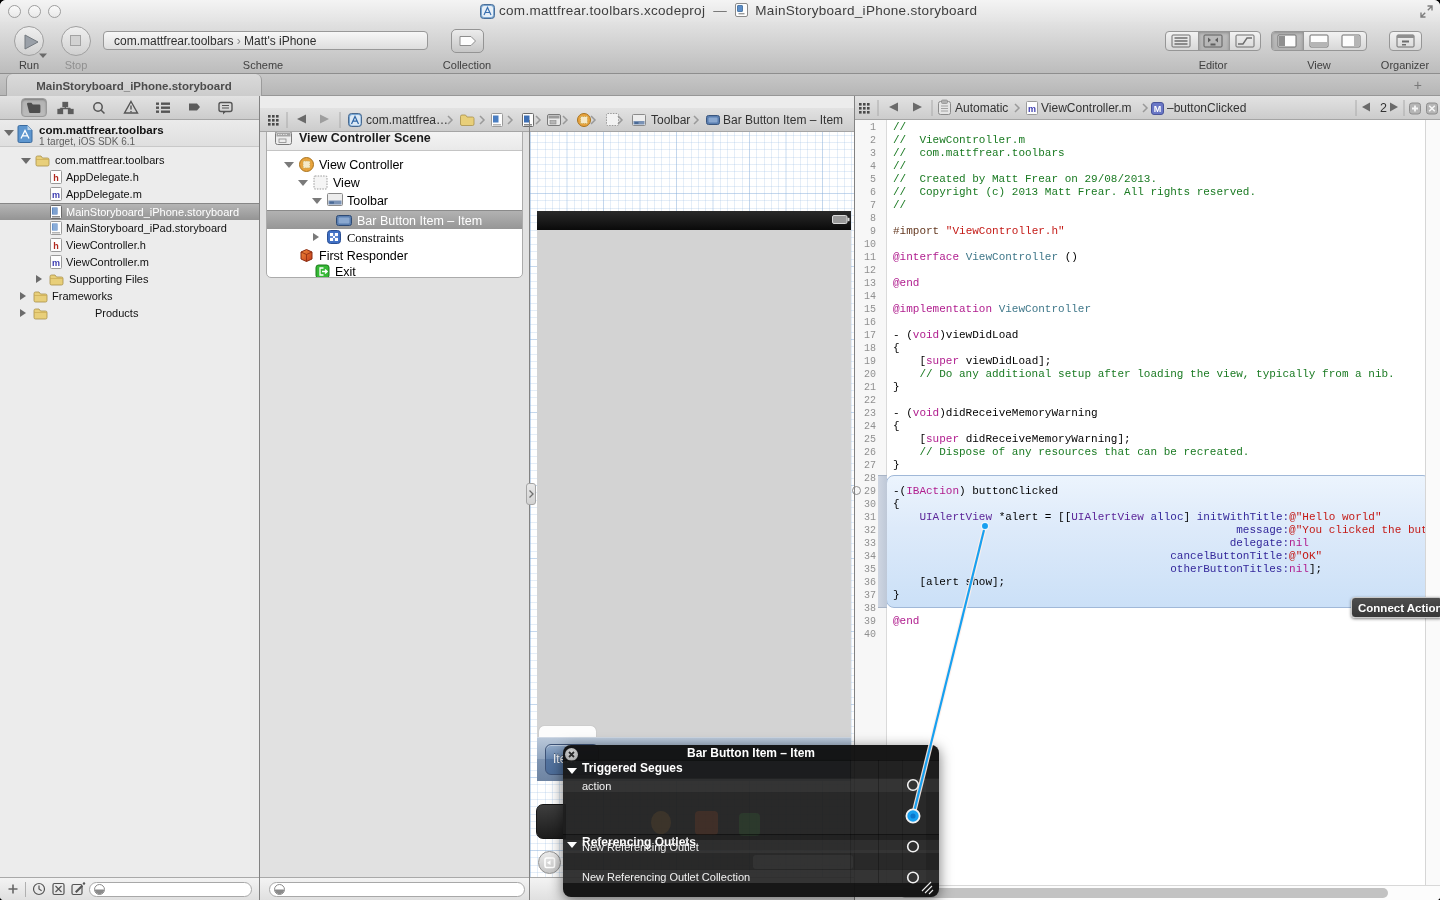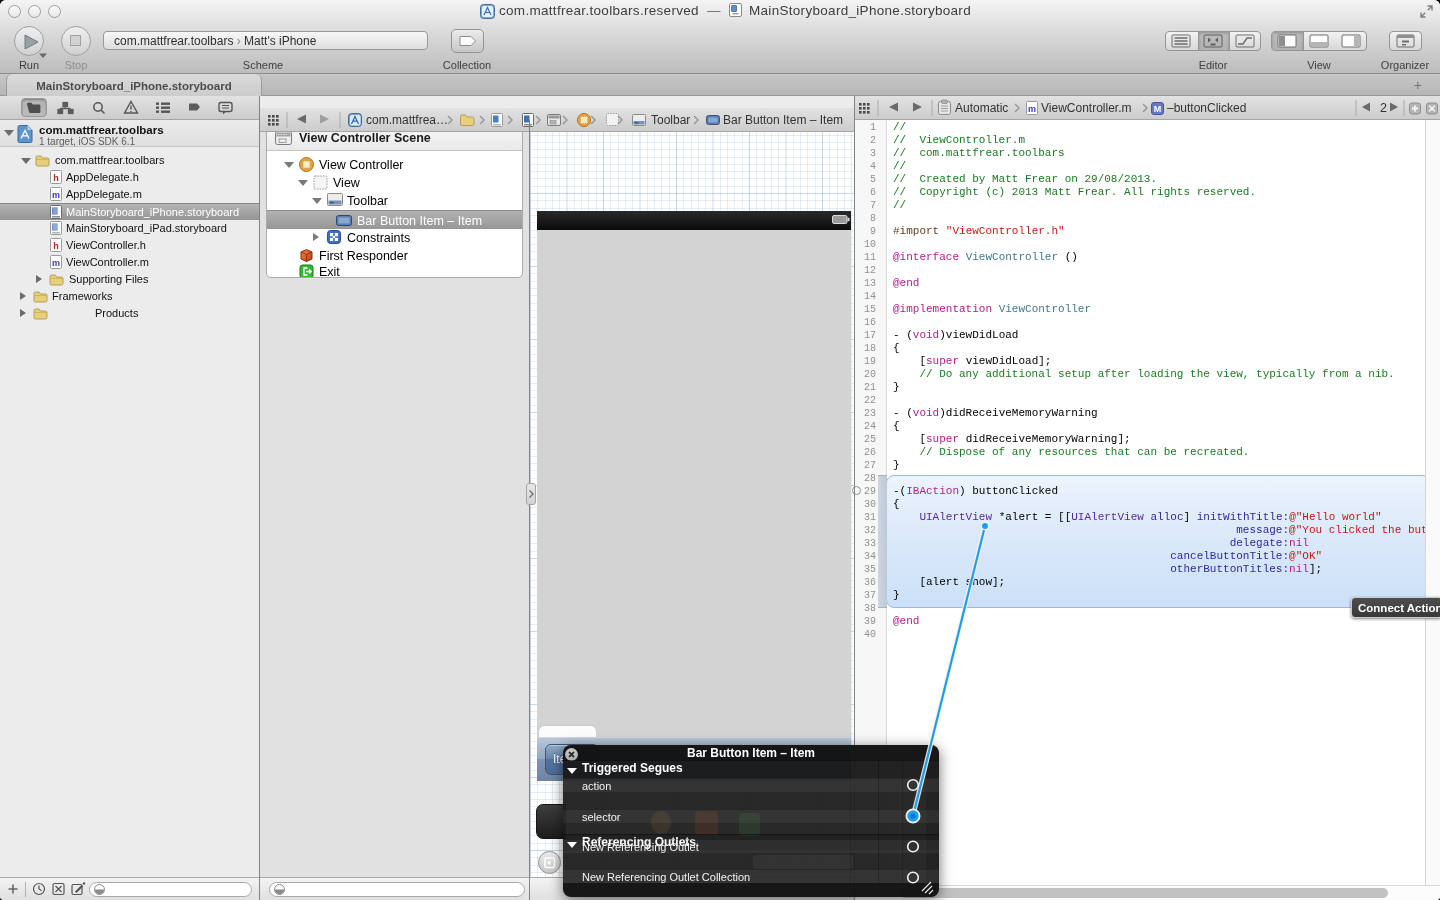--- a/index.html
+++ b/index.html
@@ -62,21 +62,21 @@
 <div id="titlebar">
  <div class="tl" style="left:8px;"></div>
  <div class="tl" style="left:27.5px;"></div>
  <div class="tl" style="left:47.5px;"></div>
  <div id="titletext">
    <svg class="abs" style="left:0px;top:1px;" width="15" height="15" viewBox="0 0 15 15">
           <rect x="0.5" y="0.5" width="14" height="14" rx="3" fill="#7fa8d0" stroke="#4a6f9a"></rect>
           <rect x="2" y="2" width="11" height="11" rx="2" fill="#e8f0f8"></rect>
           <path d="M4 11 L7.5 3.5 L11 11 M5.5 8.5 h4" stroke="#3a70b0" stroke-width="1.2" fill="none"></path>
         </svg>
-   <span style="margin-left:19px;">com.mattfrear.toolbars.reserved</span>
+   <span style="margin-left:19px;">com.mattfrear.toolbars.xcodeproj</span>
    <span style="color:#6a6a6a;">&nbsp;—&nbsp;</span>
    <svg style="vertical-align:-2px;" width="13" height="14" viewBox="0 0 13 14">
           <rect x="0.5" y="0.5" width="12" height="13" rx="1.5" fill="#fdfdfd" stroke="#8a8a8a"></rect>
           <rect x="2.5" y="2.5" width="5" height="6" rx="0.5" fill="#5b8dc8" stroke="#3a6a9a" stroke-width="0.8"></rect>
           <rect x="3.5" y="10" width="6" height="1.4" fill="#9a9a9a"></rect>
         </svg>
    <span style="margin-left:3px;">MainStoryboard_iPhone.storyboard</span>
  </div>
  <svg class="abs" style="left:1419px;top:4px;" width="15" height="15" viewBox="0 0 15 15">
         <path d="M8.5 2 H13 V6.5 M13 2 L8.8 6.2 M6.5 13 H2 V8.5 M2 13 L6.2 8.8" stroke="#7e7e7e" stroke-width="1.4" fill="none"></path>
@@ -303,36 +303,36 @@
     <svg class="abs" style="left:60px;top:2px;" width="14" height="14">
             <rect x="0.5" y="0.5" width="13" height="13" rx="3" fill="#3f6fc4" stroke="#2a4f94"></rect>
             <g fill="#fff">
               <rect x="3" y="3" width="3.2" height="3.2"></rect>
               <rect x="7.8" y="3" width="3.2" height="3.2"></rect>
               <rect x="3" y="7.8" width="3.2" height="3.2"></rect>
               <rect x="7.8" y="7.8" width="3.2" height="3.2"></rect>
               <rect x="6" y="6" width="2" height="2"></rect>
             </g>
           </svg>
-    <span class="abs" style="left:80px;top:3px;">Constraints</span>
+    <span class="abs" style="left:80px;top:3px;font-family:Liberation Serif, serif;">Constraints</span>
   </div>
   <div class="orow" style="left:0;top:121px;width:100%;height:18px;">
     <svg class="abs" style="left:32px;top:2px;" width="15" height="15">
             <defs>
               <linearGradient id="frg" x1="0" y1="0" x2="1" y2="1">
                 <stop offset="0" stop-color="#f08a3a"></stop>
                 <stop offset="1" stop-color="#c23a1a"></stop>
               </linearGradient>
             </defs>
             <path d="M2 4 L7.5 1.5 L13 4 L13 11 L7.5 13.5 L2 11 z" fill="url(#frg)" stroke="#8a2a10"></path>
             <path d="M2 4 L7.5 6.5 L13 4 M7.5 6.5 V13.5" stroke="#8a2a10" fill="none" stroke-width="0.8"></path>
           </svg>
     <span class="abs" style="left:52px;top:3px;">First Responder</span>
   </div>
-  <div class="orow" style="left:0;top:136.5px;width:100%;height:18px;">
+  <div class="orow" style="left:16px;top:136.5px;width:100%;height:18px;">
     <svg class="abs" style="left:32px;top:2px;" width="15" height="15">
             <rect x="1" y="1" width="13" height="13" rx="2.5" fill="#35b835" stroke="#1a7a1a"></rect>
             <path d="M8.5 4 h-3.5 v7 h3.5 M7 7.5 h5 M10 5.5 l2.2 2 l-2.2 2" stroke="#fff" stroke-width="1.3" fill="none"></path>
           </svg>
     <span class="abs" style="left:52px;top:3px;">Exit</span>
   </div>
  </div>
 </div>
 <div id="canvas">
  <div class="abs" style="left:0;top:0;width:325px;height:780px;background:
@@ -681,21 +681,20 @@
       </svg>
   <div class="abs" style="left:88px;top:66px;width:20px;height:23px;border-radius:50%;background:rgba(235,160,60,.10);"></div>
   <div class="abs" style="left:132px;top:66px;width:23px;height:24px;border-radius:4px;background:rgba(225,90,40,.13);"></div>
   <div class="abs" style="left:176px;top:68px;width:21px;height:23px;border-radius:4px;background:rgba(70,190,70,.11);"></div>
   <div class="abs" style="left:190px;top:110px;width:100px;height:14px;background:rgba(255,255,255,.05);border-radius:3px;"></div>
   <div class="abs" style="left:0;top:138px;width:376px;height:14px;background:rgba(0,0,0,0.42);"></div>
   <div class="abs" style="left:363px;top:14.5px;width:13px;height:123.5px;background:rgba(0,0,0,.14);"></div>
   <div class="abs" style="left:287px;top:14.5px;width:1px;height:123.5px;background:rgba(0,0,0,.20);"></div>
   <div class="hudhead" style="top:14.5px;height:18.5px;"><span class="htri"></span><span class="htxt">Triggered Segues</span></div>
   <div class="huditem" style="top:33px;height:13.5px;">action</div>
-  <div class="huditem" style="top:63.5px;height:14px;">selector</div>
   <div class="hudhead" style="top:77.5px;height:16px;margin-top:11px;"><span class="htri"></span><span class="htxt">Referencing Outlets</span></div>
   <div class="huditem" style="top:93.5px;height:14.5px;">New Referencing Outlet</div>
   <div class="huditem" style="top:124px;height:14px;">New Referencing Outlet Collection</div>
   <div class="abs" style="left:315px;top:14.5px;width:1px;height:123.5px;background:rgba(0,0,0,.28);"></div>
   <div class="abs" style="left:339px;top:14.5px;width:1px;height:123.5px;background:rgba(0,0,0,.16);"></div>
   <svg class="abs" style="left:0;top:0;" width="376" height="152">
     <g fill="none" stroke="#f2f2f2" stroke-width="1.6">
       <circle cx="350" cy="40" r="5.3"></circle>
       <circle cx="350" cy="101.5" r="5.3"></circle>
       <circle cx="350" cy="132.5" r="5.3"></circle>

